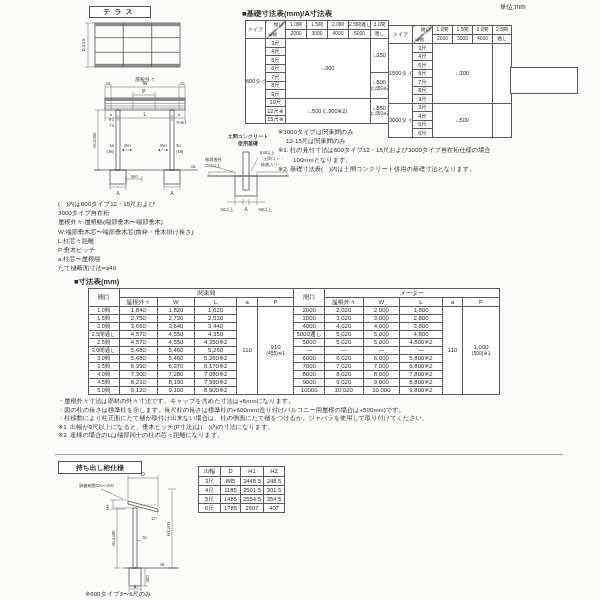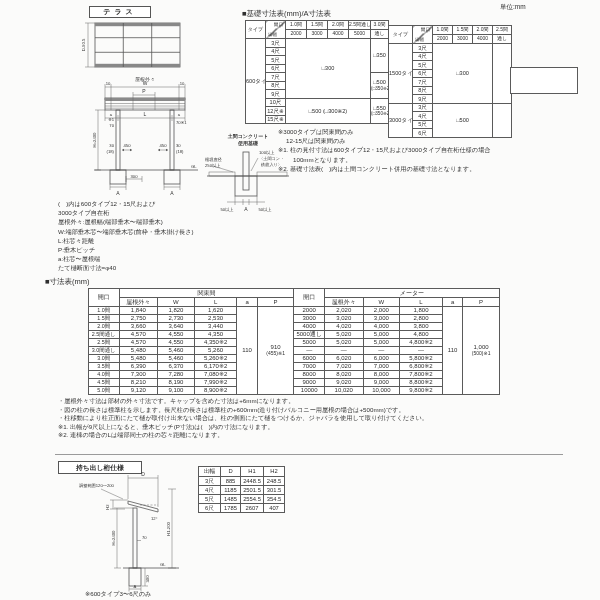--- a/index.html
+++ b/index.html
@@ -20,21 +20,21 @@
   .diag .db{position:absolute;bottom:1px;left:2px;font-size:4.6px}
   .dim th{font-size:6px;height:9px}
   .dim td{font-size:6px;height:8px}
   .dim td:first-child{font-size:5.4px}
   .dim .sub{font-size:5px}
   .cant th{font-size:5.8px;height:10px}
   .cant td{font-size:5.8px;height:9px}
   .notes{font-size:6.2px;line-height:9.2px;color:#333}
   .notes-right div:nth-child(2){padding-left:8px}
   .notes-right div:nth-child(4){padding-left:15px}
-  .sec-title{font-size:7.5px;font-weight:normal}
+  .sec-title{font-size:7.5px;font-weight:bold}
   .divider{border-top:1px solid #9a9a9a}
   svg .ln{stroke:#555;stroke-width:0.8;fill:none}
   svg .thn{stroke:#666;stroke-width:0.5;fill:none}
   svg .txt{fill:#333;font-size:5px}
   svg .txs{fill:#333;font-size:4.2px}
 </style>
 </head>
 <body>
 
 <div class="abs" style="left:500px;top:3px;font-size:6.5px">単位:mm</div>
@@ -347,21 +347,21 @@
     <div>(　)内は600タイプ12・15尺および</div>
     <div>3000タイプ自在桁</div>
     <div>屋根外々:屋根幅(端部垂木〜端部垂木)</div>
     <div>W:端部垂木芯〜端部垂木芯(前枠・垂木掛け長さ)</div>
     <div>L:柱芯々距離</div>
     <div>P:垂木ピッチ</div>
     <div>a:柱芯〜屋根端</div>
     <div>たて樋断面寸法=φ40</div>
   </div>
 
-<div class="abs sec-title" style="left:45px;top:277px">■寸法表(mm)</div>
+<div class="abs sec-title" style="left:74px;top:277px">■寸法表(mm)</div>
 <table class="abs dim" style="left:88px;top:288px;width:412px">
   <colgroup>
     <col style="width:30px">
       <col style="width:38px">
       <col style="width:36px">
       <col style="width:42px">
       <col style="width:20px">
       <col style="width:36px">
     <col style="width:30px">
       <col style="width:38px">

